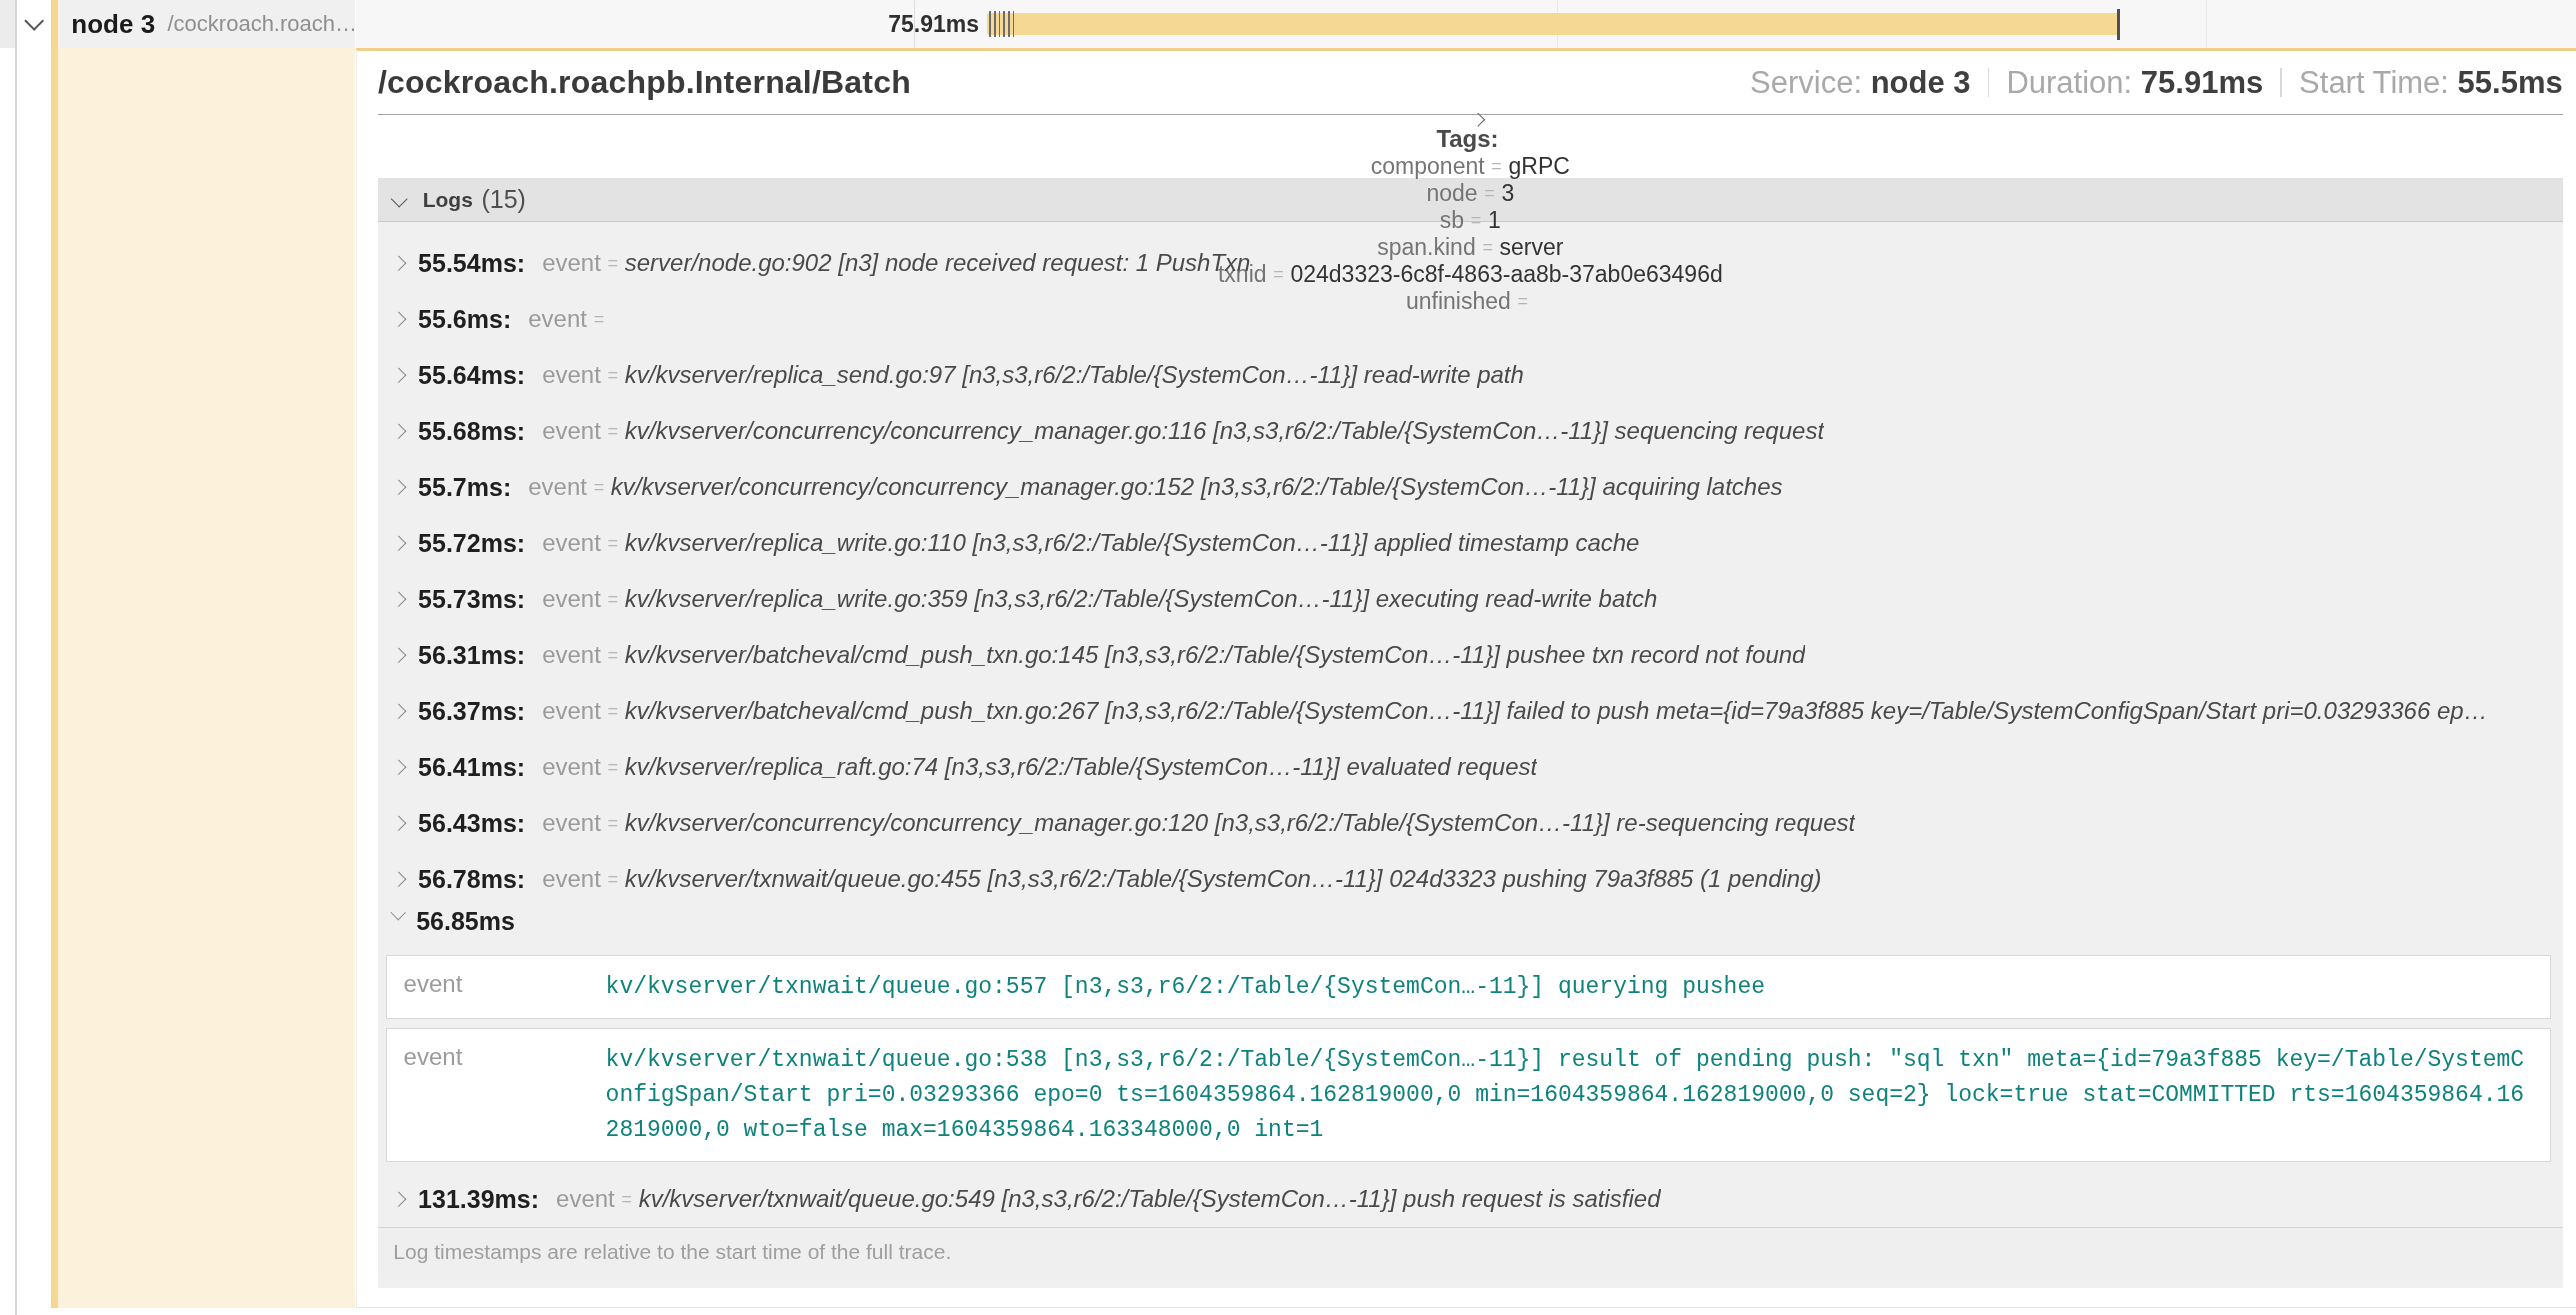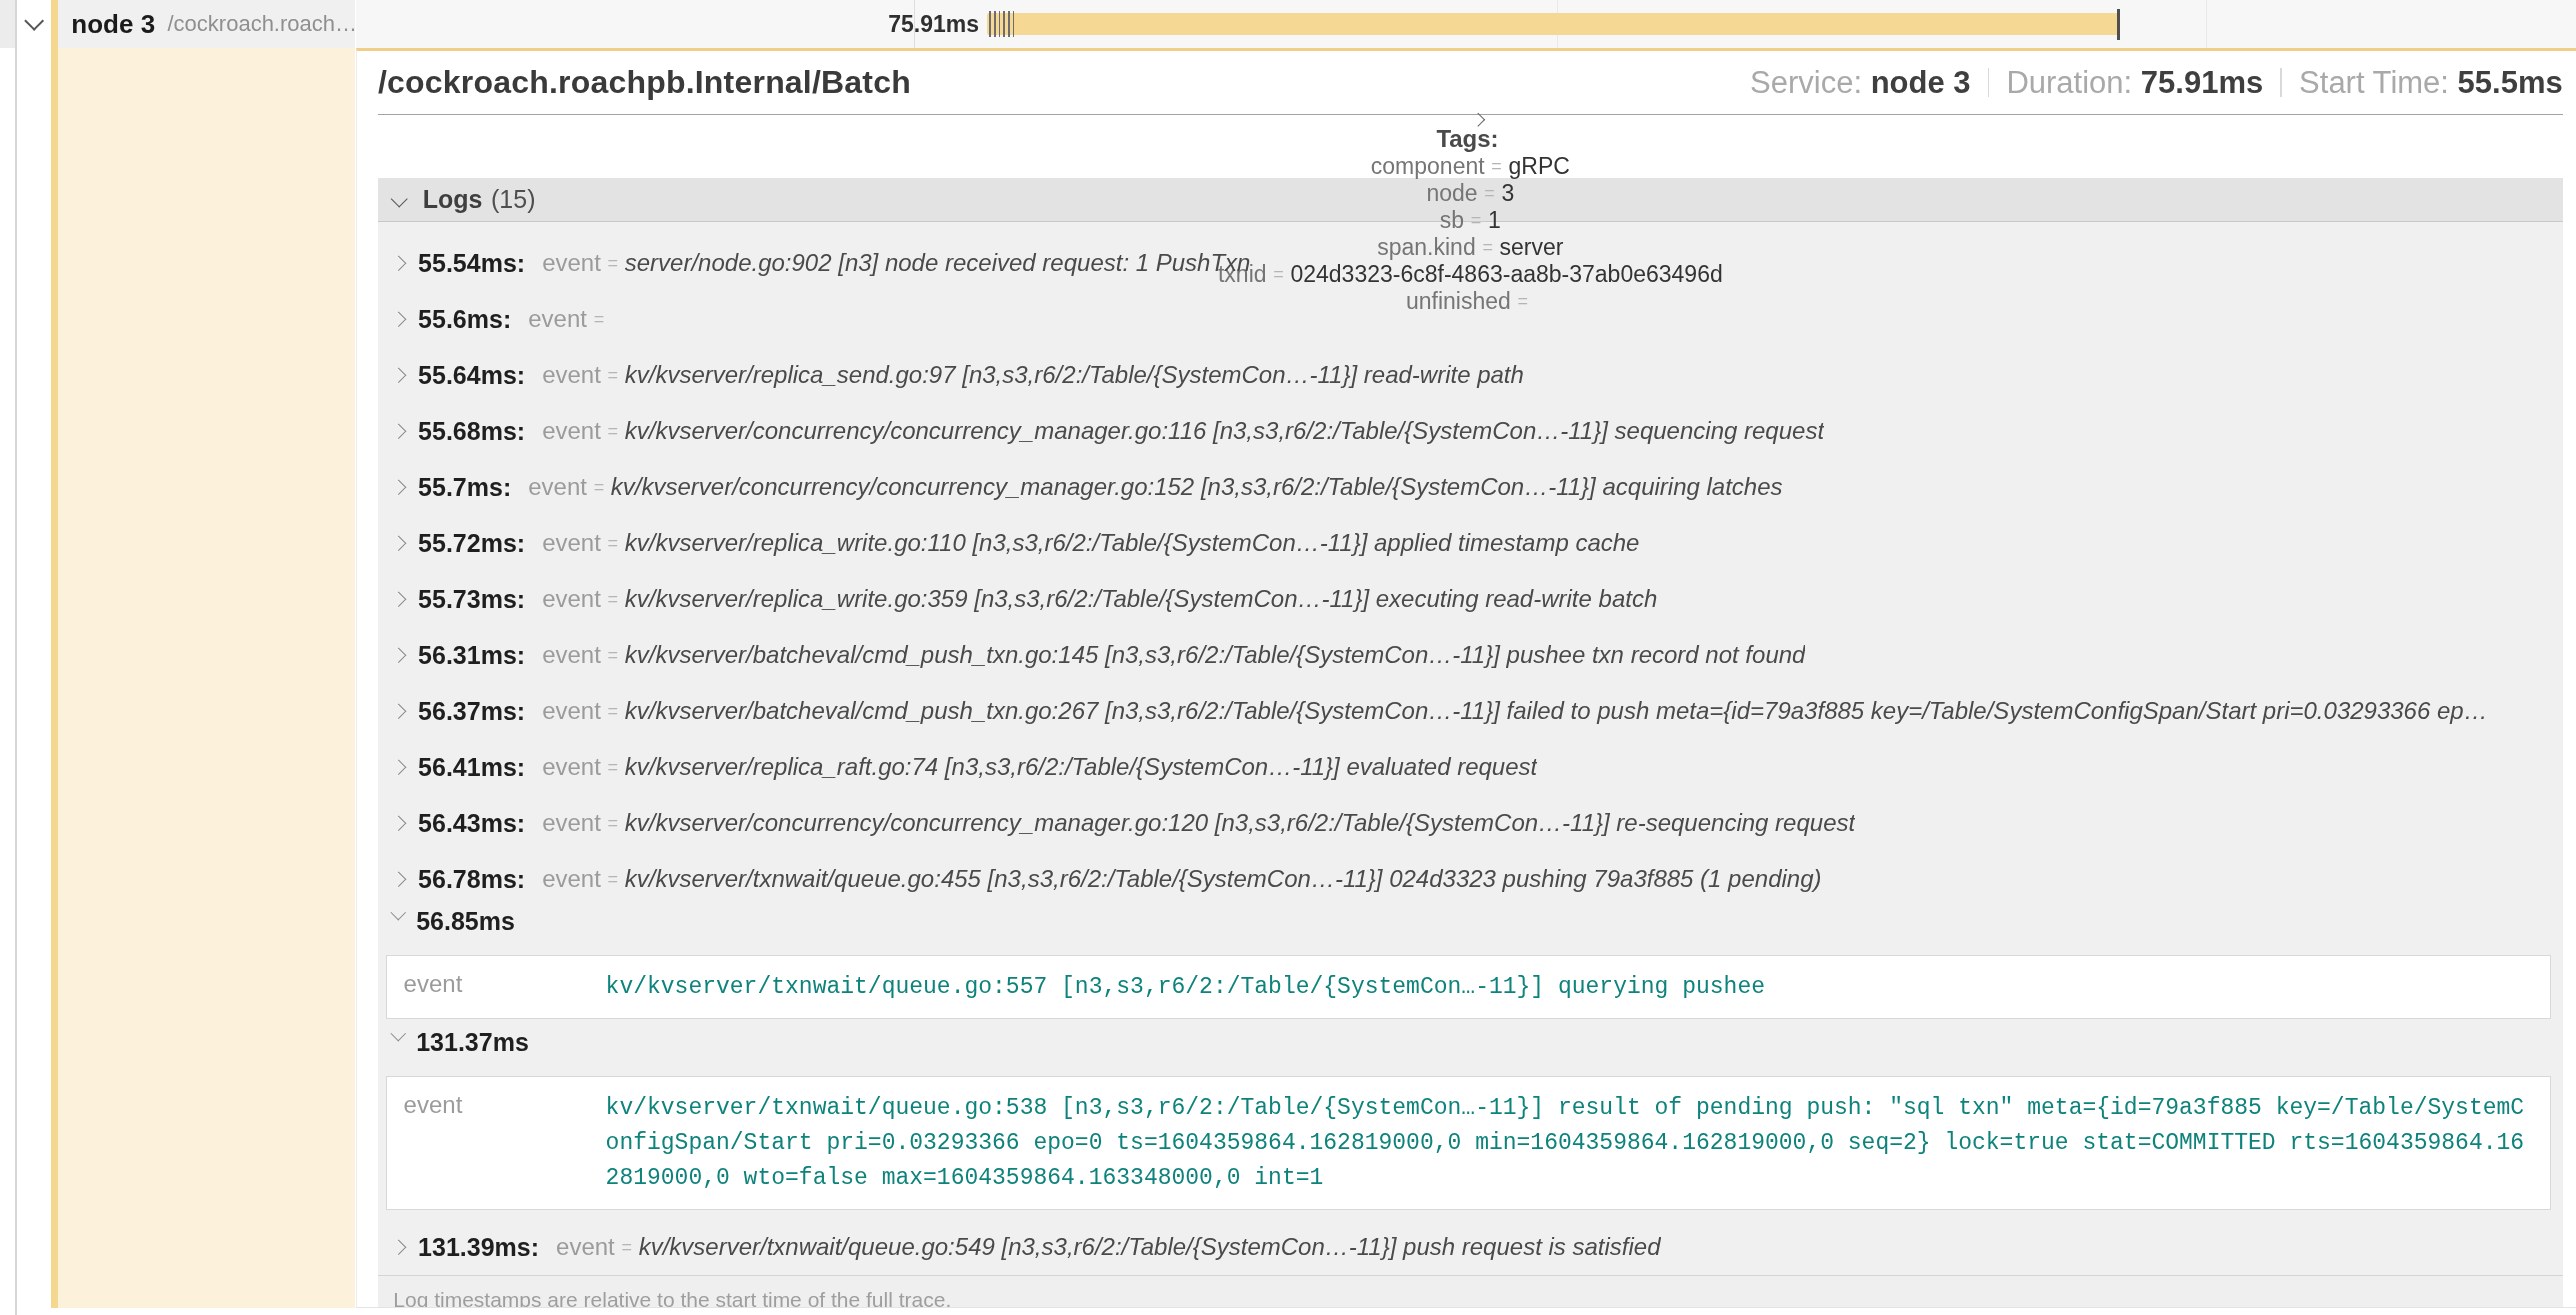--- a/index.html
+++ b/index.html
@@ -48,21 +48,21 @@
   .tags-label { font-weight:bold; color:#4a4a4a; margin:0 21px 0 15.3px; font-size:24px; }
   .tag-item { display:flex; align-items:center; }
   .tag-key { color:#757575; }
   .eq { color:#b5b5b5; font-size:18px; margin:0 6.7px; }
   .tag-val { color:#333; }
   .tag-sep { width:1px; height:23px; background:#dcdcdc; margin:0 16px; }
 
   
   .logs-band { height:44px; background:#e3e3e3; border-bottom:1px solid #c9c9c9;
                display:flex; align-items:center; padding-left:15.3px; cursor:pointer; }
-  .logs-title { font-size:25px; font-weight:bold; color:#3f3f3f; margin-left:17px; }
+  .logs-title { font-size:21px; font-weight:bold; color:#3f3f3f; margin-left:17px; }
   .logs-count { font-size:25px; color:#4f4f4f; margin-left:8.6px; }
   .logs-body { background:#f0f0f0; padding-top:13.3px; min-height:1066px; }
 
   .log-row { height:56px; display:flex; align-items:center; padding:0 19px 0 15.3px;
              white-space:nowrap; overflow:hidden; cursor:pointer; }
   .log-time { font-size:25px; font-weight:bold; color:#1f1f1f; margin:0 17px 0 14.3px; flex:none; }
   .log-key { font-size:24px; color:#9b9b9b; flex:none; }
   .log-val { font-size:24px; color:#4a4a4a; overflow:hidden; text-overflow:ellipsis;font-style:italic; }
 
   .exp-header { height:48px; display:flex; align-items:flex-start; padding-left:15.3px; cursor:pointer; }
@@ -270,24 +270,20 @@
 
       <div class="exp-header">
         <span class="chev down sm"></span>
         <span class="exp-time">56.85ms</span>
       </div>
       <div class="exp-box">
         <div class="exp-key">event</div>
         <div class="exp-val">kv/kvserver/txnwait/queue.go:557 [n3,s3,r6/2:/Table/{SystemCon…-11}] querying pushee</div>
       </div>
 
-      <div class="exp-header">
-        <span class="chev down sm"></span>
-        <span class="exp-time">131.37ms</span>
-      </div>
       <div class="exp-box">
         <div class="exp-key">event</div>
         <div class="exp-val">kv/kvserver/txnwait/queue.go:538 [n3,s3,r6/2:/Table/{SystemCon…-11}] result of pending push: "sql txn" meta={id=79a3f885 key=/Table/SystemConfigSpan/Start pri=0.03293366 epo=0 ts=1604359864.162819000,0 min=1604359864.162819000,0 seq=2} lock=true stat=COMMITTED rts=1604359864.162819000,0 wto=false max=1604359864.163348000,0 int=1</div>
       </div>
 
       <div class="log-row">
         <span class="chev right sm"></span>
         <span class="log-time">131.39ms:</span>
         <span class="log-key">event</span>
         <span class="eq">=</span>

